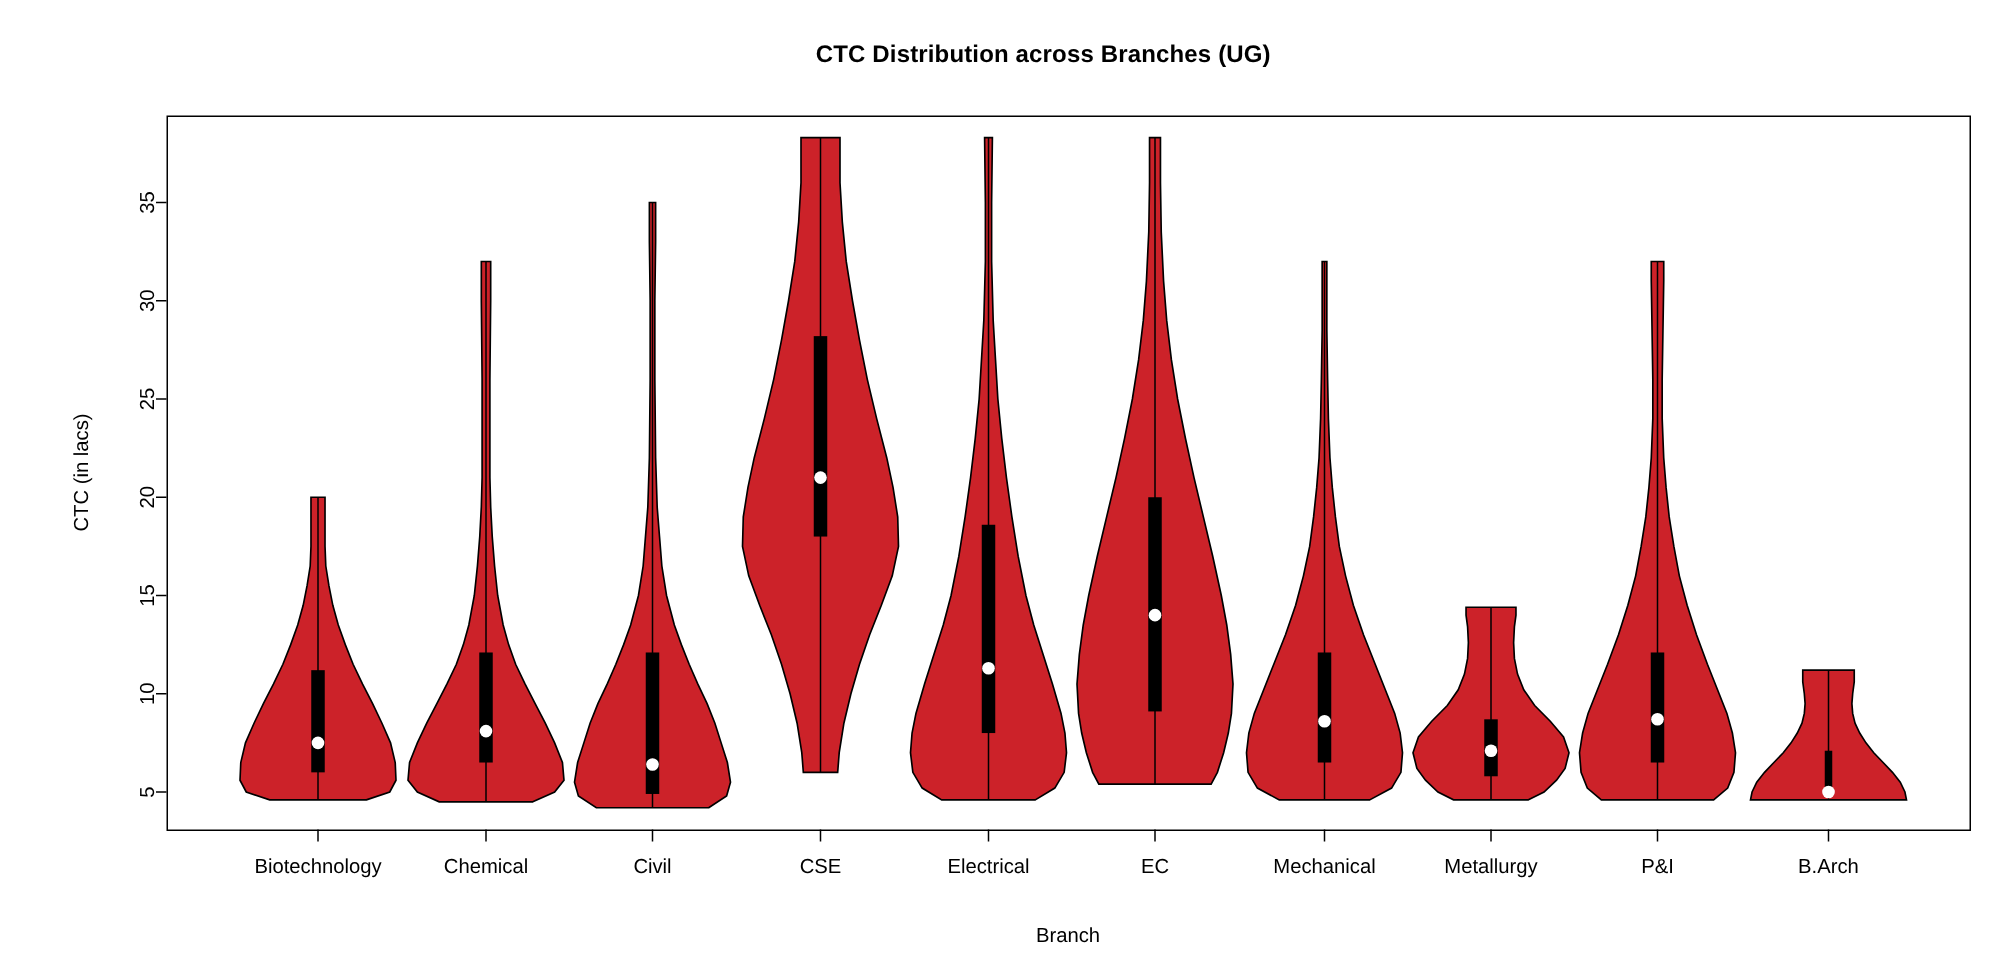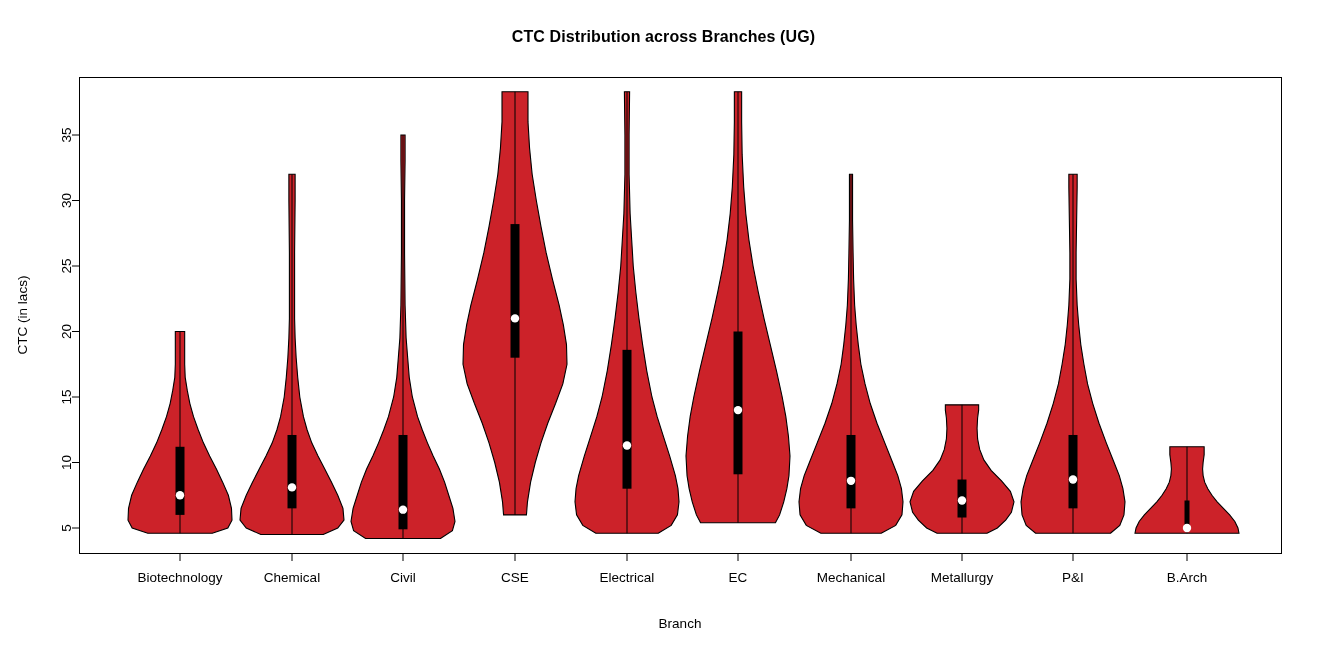--- a/index.html
+++ b/index.html
@@ -1,17 +1,17 @@
 <!DOCTYPE html>
 <html><head>
 <meta charset="utf-8">
 <style>
   html,body{margin:0;padding:0;background:#ffffff;}
   body{width:1327px;height:653px;font-family:"Liberation Sans",sans-serif;color:#000;overflow:hidden;}
-  #root{position:relative;width:1201px;height:653px;}
+  #root{position:relative;width:1201px;height:653px;margin-left:32px;}
   #chart-title{
     position:absolute;left:0;top:28px;width:1327px;text-align:center;
     font-size:16px;font-weight:bold;letter-spacing:0.1px;
   }
   #plot-svg{position:absolute;left:0;top:0;}
   .axis-label{font-size:13.5px;fill:#000;font-family:"Liberation Sans",sans-serif;}
   .tick-label{font-size:13.5px;fill:#000;font-family:"Liberation Sans",sans-serif;}
   .axis-line{stroke:#000;stroke-width:1;fill:none;}
   .violin-body{stroke:#000;stroke-width:1.1;}
   .whisker{stroke:#000;stroke-width:1;}

